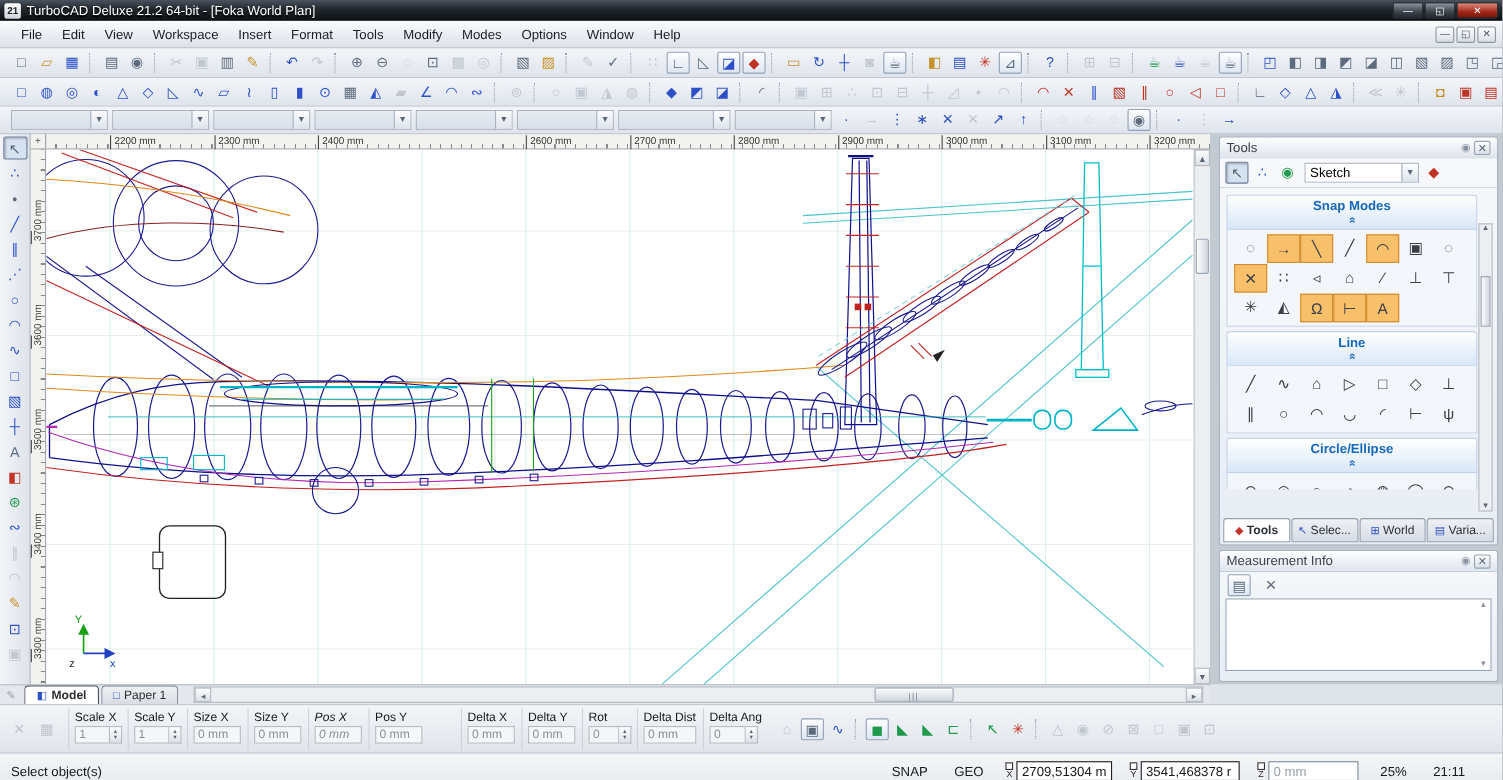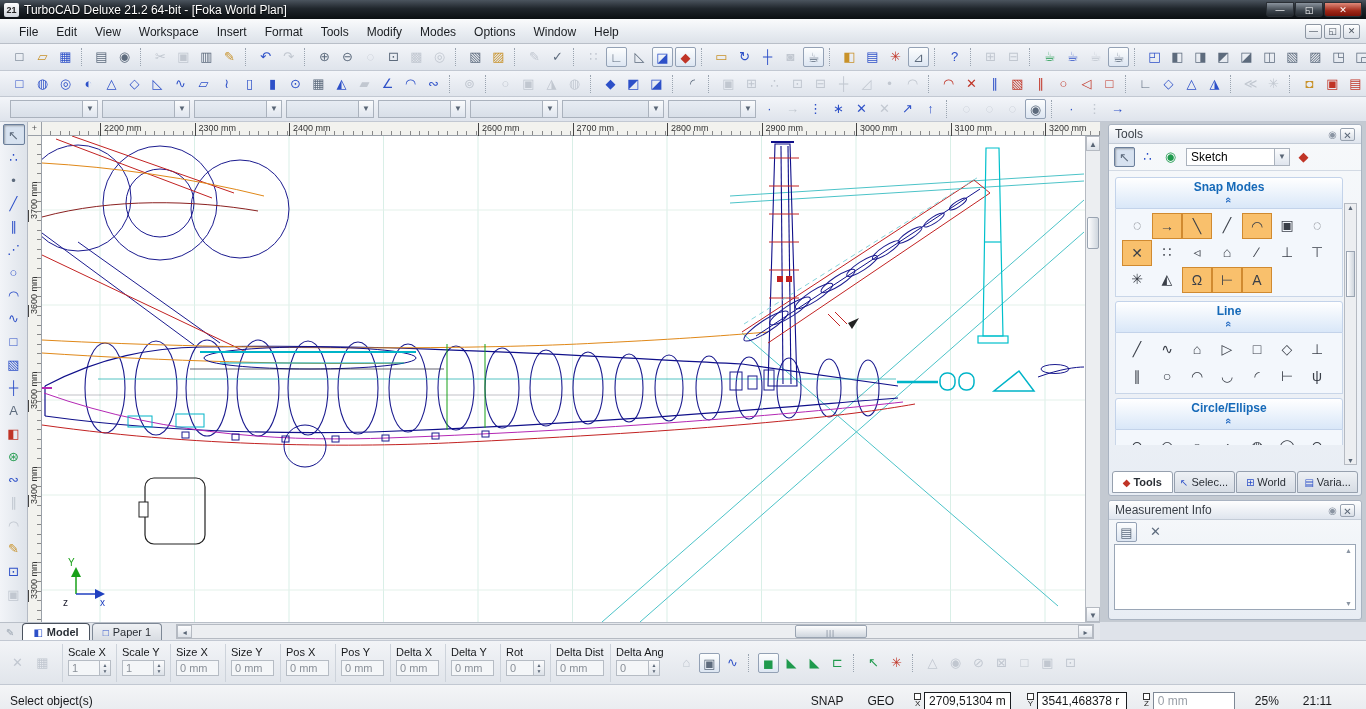--- a/index.html
+++ b/index.html
@@ -737,25 +737,25 @@
           </div></span><span class="fld" style="width: 54px;"><div class="flbl">Scale Y</div><div class="finrow">
             <span class="fval" style="width: 32px;">1</span>
             <span class="spin">
               <span>▲</span>
               <span>▼</span>
             </span>
           </div></span><span class="fld" style="width: 55px;"><div class="flbl">Size X</div><div class="finrow">
             <span class="fval" style="width: 43px;">0 mm</span>
           </div></span><span class="fld" style="width: 55px;"><div class="flbl">Size Y</div><div class="finrow">
             <span class="fval" style="width: 43px;">0 mm</span>
-          </div></span><span class="fld" style="width: 55px;"><div class="flbl">Pos X</div><div class="finrow">
+          </div></span><span class="fld" style="width: 55px; font-style: italic;"><div class="flbl">Pos X</div><div class="finrow">
             <span class="fval" style="width: 43px;">0 mm</span>
           </div></span><span class="fld" style="width: 55px;"><div class="flbl">Pos Y</div><div class="finrow">
             <span class="fval" style="width: 43px;">0 mm</span>
-          </div></span><span class="fld" style="width: 55px;"><div class="flbl">Delta X</div><div class="finrow">
+          </div></span><span class="fld" style="width: 55px; margin-left: 29px;"><div class="flbl">Delta X</div><div class="finrow">
             <span class="fval" style="width: 43px;">0 mm</span>
           </div></span><span class="fld" style="width: 55px;"><div class="flbl">Delta Y</div><div class="finrow">
             <span class="fval" style="width: 43px;">0 mm</span>
           </div></span><span class="fld" style="width: 50px;"><div class="flbl">Rot</div><div class="finrow">
             <span class="fval" style="width: 28px;">0</span>
             <span class="spin">
               <span>▲</span>
               <span>▼</span>
             </span>
           </div></span><span class="fld" style="width: 60px;"><div class="flbl">Delta Dist</div><div class="finrow">

